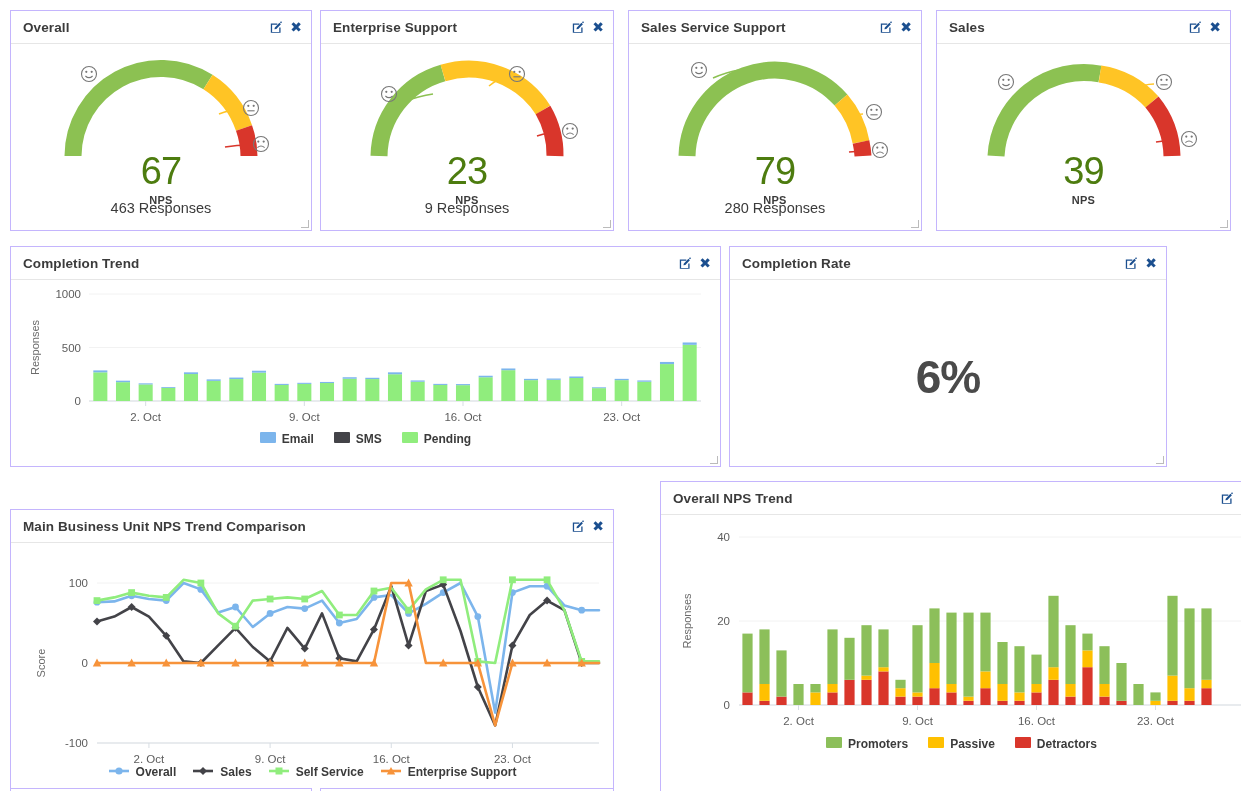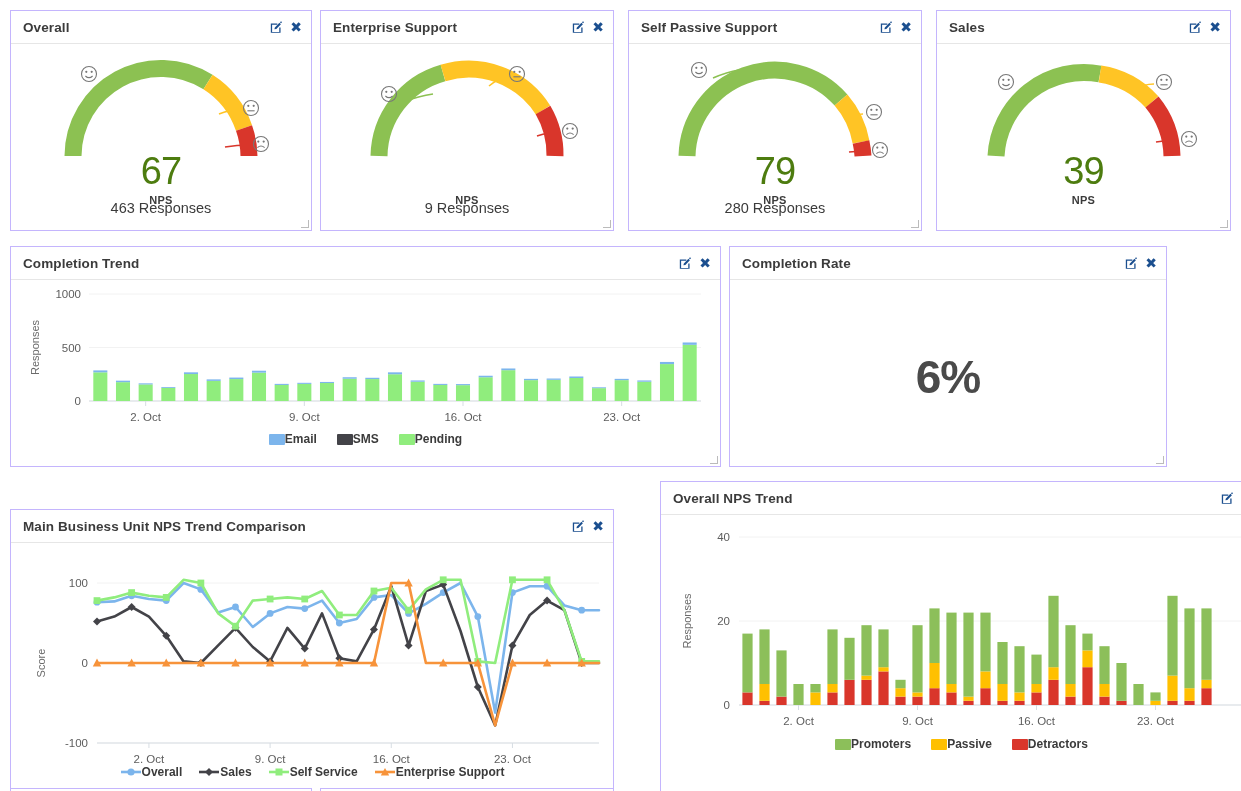--- a/index.html
+++ b/index.html
@@ -112,21 +112,21 @@
   .axisline { stroke: #d7dde3; stroke-width: 1; }
 
   .legend {
     position: absolute;
     left: 0; right: 0;
     display: flex;
     justify-content: center;
     align-items: center;
     gap: 20px;
   }
-  .legend-item { display: flex; align-items: center; }
+  .legend-item { display: flex; align-items: flex-start; gap: 6px; }
   .legend-text {
     font-size: 12px;
     font-weight: bold;
     color: #3b3b3b;
   }
   .swatch { width: 16px; height: 11px; display: block; border-radius: 1px; }
   .lmark { width: 22px; height: 12px; display: block; }
 
   
   .big-pct {
@@ -227,29 +227,30 @@
             <circle cx="2.7" cy="-2.2" r="1.1" fill="#777"></circle>
           <path d="M-3.6 2.8 L3.6 2.8" stroke="#777" stroke-width="1.1" fill="none"></path>
         </g>
         <g transform="translate(223,79)">
           <circle cx="0" cy="0" r="7.5" fill="none" stroke="#777" stroke-width="1.1"></circle>
           <circle cx="-2.7" cy="-2.4" r="1.1" fill="#777"></circle>
             <circle cx="2.7" cy="-2.4" r="1.1" fill="#777"></circle>
           <path d="M-3.6 3.6 Q0 0.4 3.6 3.6" stroke="#777" stroke-width="1.1" fill="none"></path>
         </g>
       </svg>
+      <div class="gauge-value">23</div>
       <div class="gauge-unit">NPS</div>
       <div class="gauge-responses">9 Responses</div>
       <span class="resize-grip"></span>
     </div>
   </div>
 
   <div class="card" style="left:628px; top:10px; width:294px; height:221px;">
     <div class="card-head">
-      <span class="card-title">Self Passive Support</span>
+      <span class="card-title">Sales Service Support</span>
       <span class="card-tools">
         <svg class="ico-edit" viewBox="0 0 16 16">
           <path d="M1 3h8v1.6H2.6v8.8h8.8V8H13v6.4H1z" fill="#1b4f8f"></path>
           <path d="M14.8 1.4l-1.2-1.2-1.3 1.3 1.2 1.2zM11.6 2.3L6 7.9l-.6 2.4 2.4-.6 5.6-5.6z" fill="#1b4f8f"></path>
         </svg>
         <span class="ico-close">✖</span>
       </span>
     </div>
     <div class="card-body gauge-wrap">
       <svg class="gauge-svg" width="240" height="120" viewBox="0 0 240 120">

